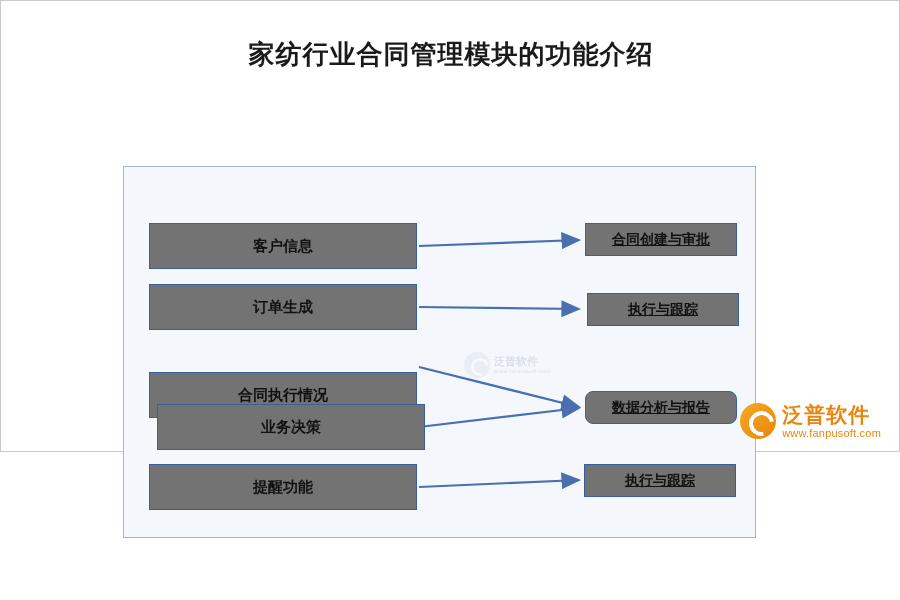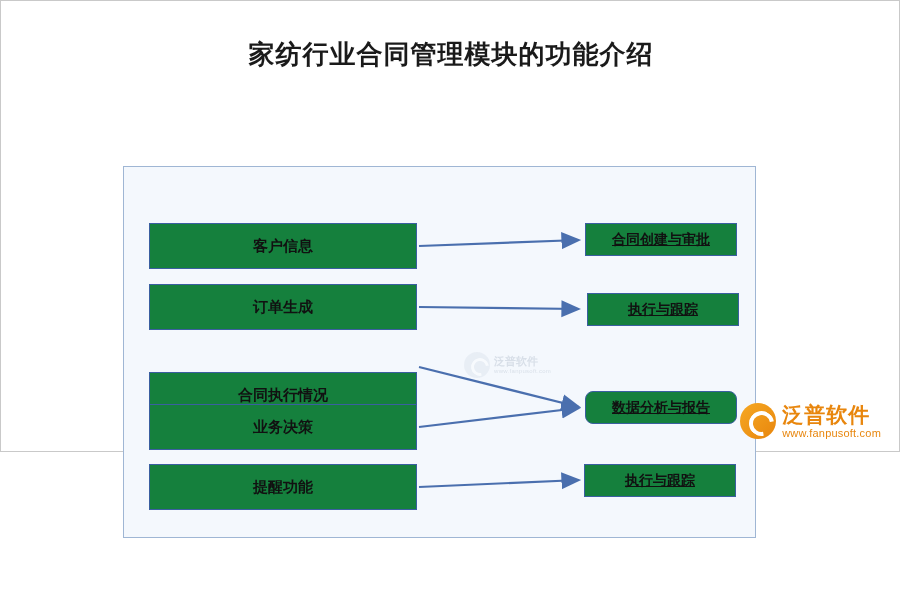--- a/index.html
+++ b/index.html
@@ -83,21 +83,21 @@
     font-weight: bold;
   }
   .wm-center .wm-txt .l2 {
     font-size: 6px;
     color: #9aa8ba;
     letter-spacing: 0.3px;
   }
   .box {
     position: absolute;
     box-sizing: border-box;
-    background: #15803d;
+    background: #737373;
     border: 1px solid #3a5fa0;
     display: flex;
     align-items: center;
     justify-content: center;
     font-size: 15px;
     color: #111111;
     font-weight: bold;
   }
   .box.left {
     width: 268px;
@@ -194,21 +194,21 @@
 
   <div class="box left" style="left:148px; top:222px;">
     <span>客户信息</span>
   </div>
   <div class="box left" style="left:148px; top:283px;">
     <span>订单生成</span>
   </div>
   <div class="box left" style="left:148px; top:343px;margin-top:28px;">
     <span>合同执行情况</span>
   </div>
-  <div class="box left" style="left:148px; top:403px;">
+  <div class="box left" style="left:156px; top:403px;">
     <span>业务决策</span>
   </div>
   <div class="box left" style="left:148px; top:463px;">
     <span>提醒功能</span>
   </div>
 
   <div class="box right" style="left:584px; top:222px;">
     <span>合同创建与审批</span>
   </div>
   <div class="box right" style="left:586px; top:292px;">

